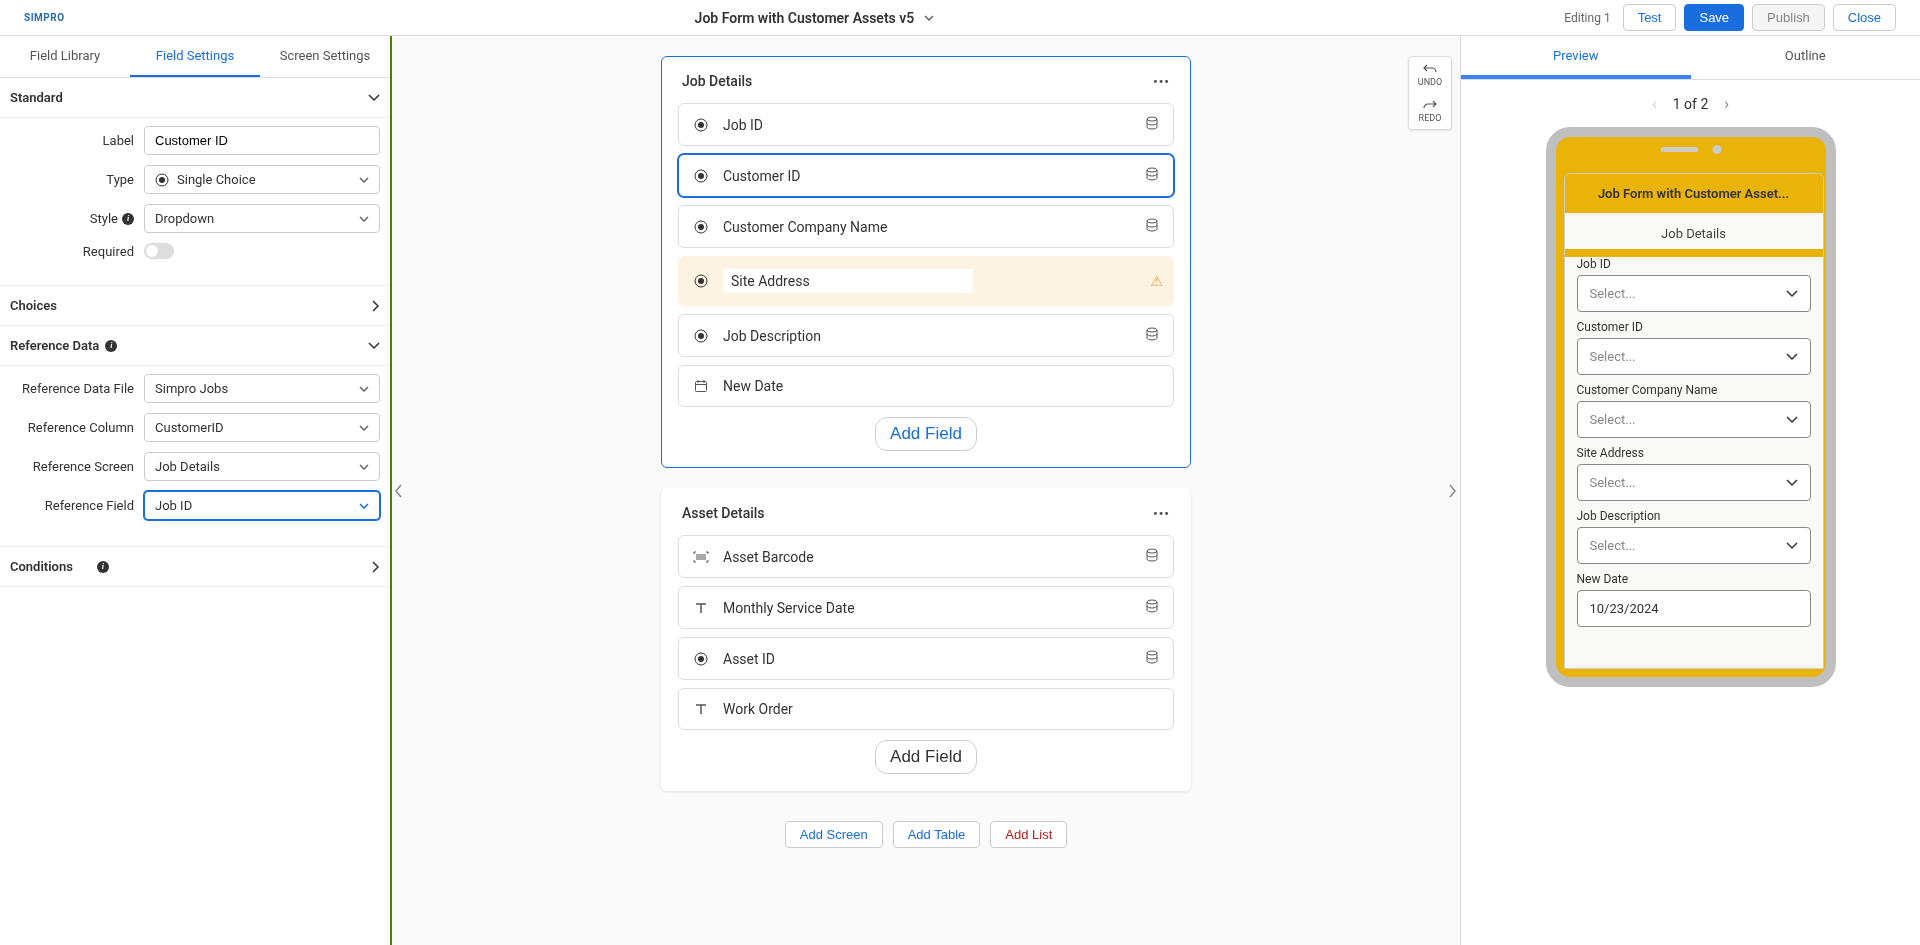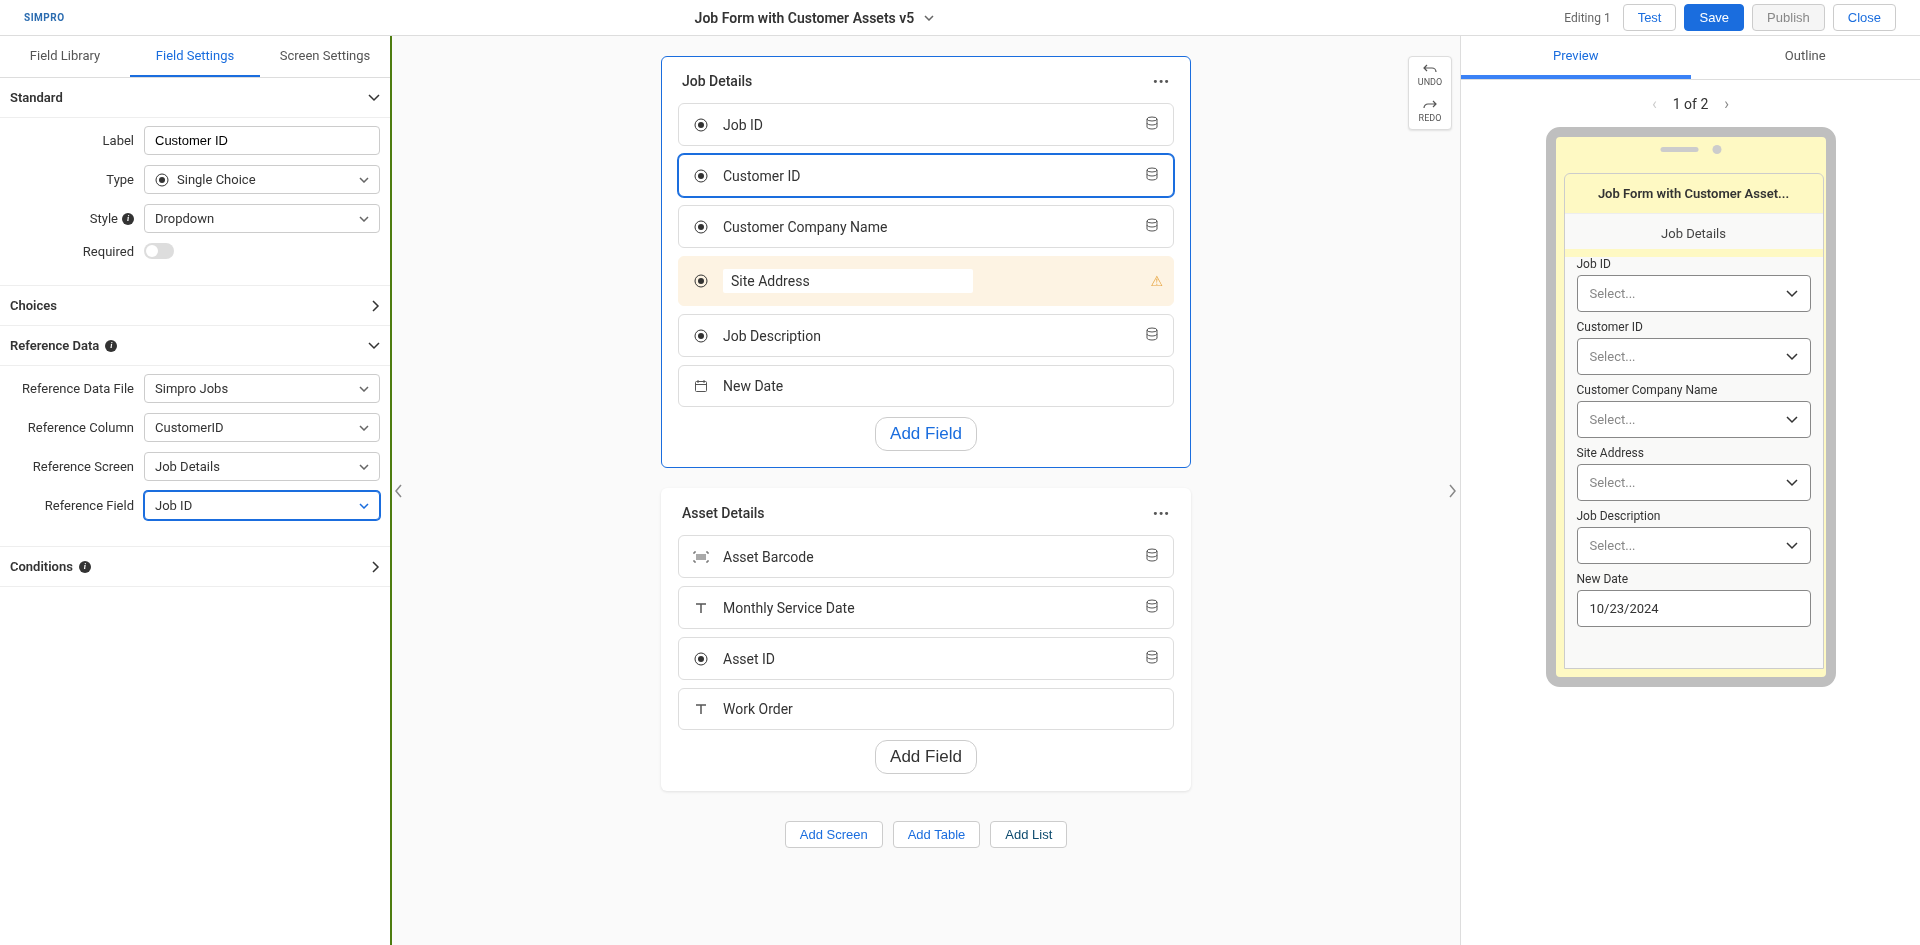--- a/index.html
+++ b/index.html
@@ -51,21 +51,21 @@
 .collapse-right { right: 0; }
 .bottom-actions { display: flex; justify-content: center; gap: 10px; padding: 10px 0; }
 .sidebar-right { width: 460px; border-left: 1px solid #ddd; display: flex; flex-direction: column; }
 .right-tabs { display: flex; border-bottom: 1px solid #ddd; }
 .right-tab { flex: 1; text-align: center; padding: 12px; cursor: pointer; font-size: 13px; color: #555; }
 .right-tab.active { color: #1a6dde; border-bottom: 4px solid #3b82f6; }
 .preview-area { flex: 1; display: flex; flex-direction: column; align-items: center; padding: 14px 0; overflow: hidden; }
 .pager { display: flex; align-items: center; gap: 16px; margin-bottom: 14px; font-size: 14px; }
 .pager .arrow { color: #888; cursor: pointer; font-size: 16px; }
 .pager .arrow.disabled { color: #ccc; }
-.phone-frame { width: 290px; height: 560px; border: 10px solid #bfbfbf; border-radius: 14px; background: #fef9c3; position: relative; overflow: hidden; }
+.phone-frame { width: 290px; height: 560px; border: 10px solid #bfbfbf; border-radius: 24px; background: #eab308; position: relative; overflow: hidden; }
 .phone-notch { position: absolute; top: 8px; left: 50%; transform: translateX(-50%); display: flex; gap: 14px; align-items: center; }
 .notch-bar { width: 38px; height: 5px; background: #ccc; border-radius: 3px; }
 .notch-dot { width: 9px; height: 9px; background: #ccc; border-radius: 50%; }
 .phone-content { position: absolute; top: 36px; left: 8px; right: 2px; bottom: 8px; border: 1px solid #ccc; border-radius: 6px 6px 0 0; overflow-y: auto; }
 .phone-content::-webkit-scrollbar { width: 8px; }
 .phone-content::-webkit-scrollbar-thumb { background: #bbb; border-radius: 4px; }
 .phone-header { text-align: center; padding: 12px; font-weight: 600; font-size: 13px; border-bottom: 1px solid #eee; white-space: nowrap; overflow: hidden; text-overflow: ellipsis; }
 .phone-section-title { text-align: center; padding: 12px 8px 8px; font-size: 13px; color: #444; background: #f9f9f8; }
 .phone-form { padding: 0 12px 12px; background: #f9f9f8; }
 .phone-field-label { font-size: 12px; color: #333; margin: 8px 0 4px; }
@@ -211,21 +211,21 @@
             <span>Job ID</span>
             <svg width="10" height="6" viewBox="0 0 10 6">
                 <path d="M1 1l4 4 4-4" stroke="#1a6dde" stroke-width="1.5" fill="none"></path>
               </svg>
           </div>
         </div>
       </div>
     </div>
 
     <div class="section-header" style="border-top:1px solid #eee">
-      <span style="display:flex;align-items:center;gap:6px">
+      <span style="display:flex;align-items:center;gap:24px">
         <span>Conditions</span>
         <span class="info-icon">i</span>
       </span>
       <svg width="8" height="12" viewBox="0 0 8 12">
           <path d="M1 1l5 5-5 5" stroke="#333" stroke-width="1.5" fill="none"></path>
         </svg>
     </div>
 
   </div>
 
@@ -393,21 +393,21 @@
               </svg>
             </span>
           <span class="field-label">Work Order</span>
         </div>
         <button class="add-field-btn" style="color:#333">Add Field</button>
       </div>
 
       <div class="bottom-actions">
         <button class="btn" style="color:#1a6dde">Add Screen</button>
         <button class="btn" style="color:#1a6dde">Add Table</button>
-        <button class="btn" style="color:#0c4a6e">Add List</button>
+        <button class="btn" style="color:#b91c1c">Add List</button>
       </div>
     </div>
   </div>
 
   <div class="sidebar-right">
     <div class="right-tabs">
       <div class="right-tab active">Preview</div>
       <div class="right-tab">Outline</div>
     </div>
     <div class="preview-area">

